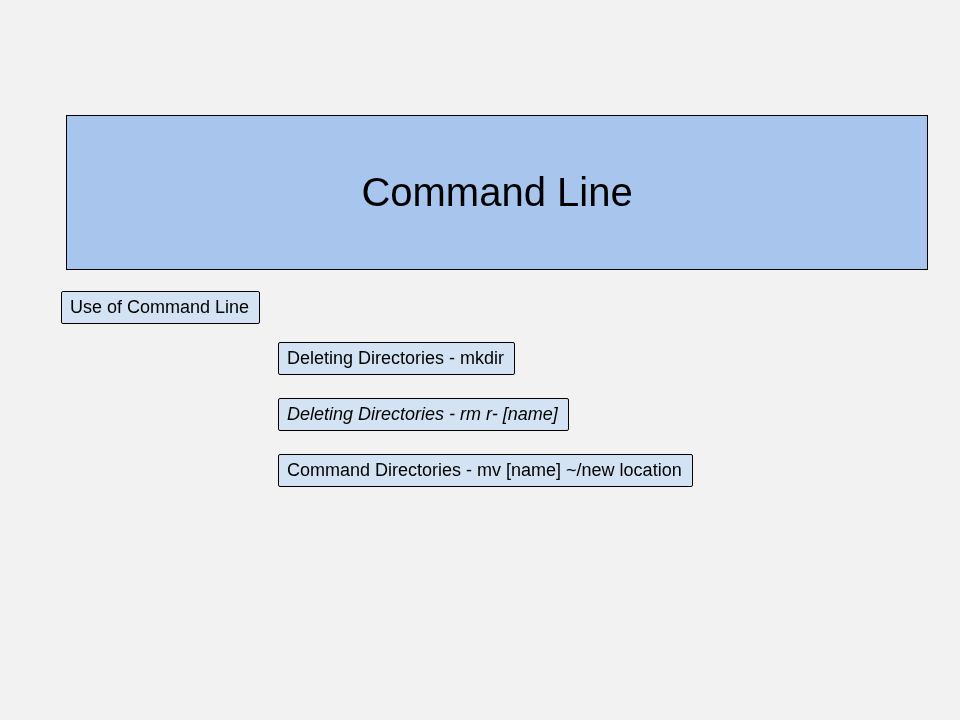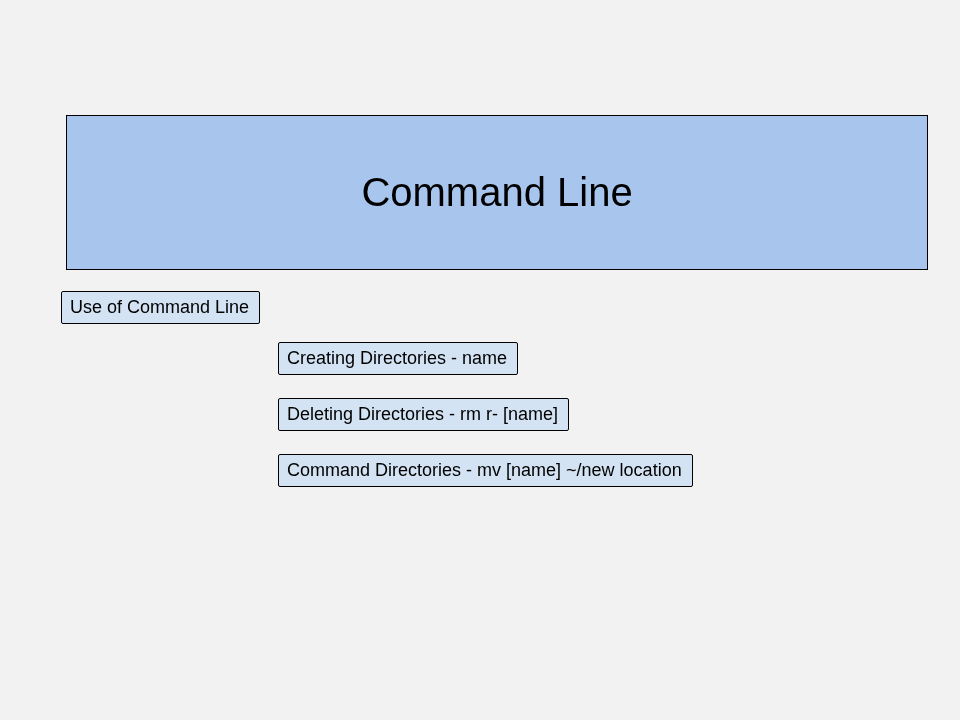--- a/index.html
+++ b/index.html
@@ -43,17 +43,17 @@
   </style>
 </head>
 <body>
 
 <div class="title-box">
   <span class="title-text">Command Line</span>
 </div>
 
 <div class="node" style="left: 61px; top: 291px;">Use of Command Line</div>
 
-<div class="node" style="left: 278px; top: 342px;">Creating Directories - name</div>
+<div class="node" style="left: 278px; top: 342px;">Deleting Directories - mkdir</div>
 
-<div class="node" style="left: 278px; top: 398px;">Deleting Directories - rm r- [name]</div>
+<div class="node" style="left: 278px; top: 398px; font-style: italic;">Deleting Directories - rm r- [name]</div>
 
 <div class="node" style="left: 278px; top: 454px;">Command Directories - mv [name] ~/new location</div>
 
 </body></html>

